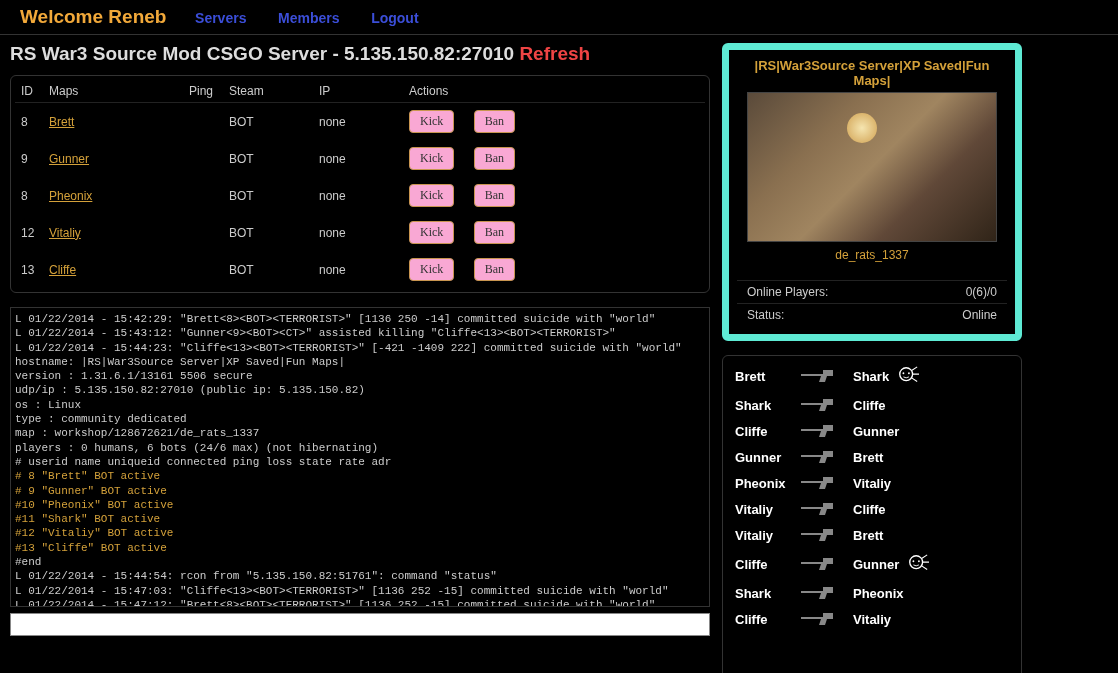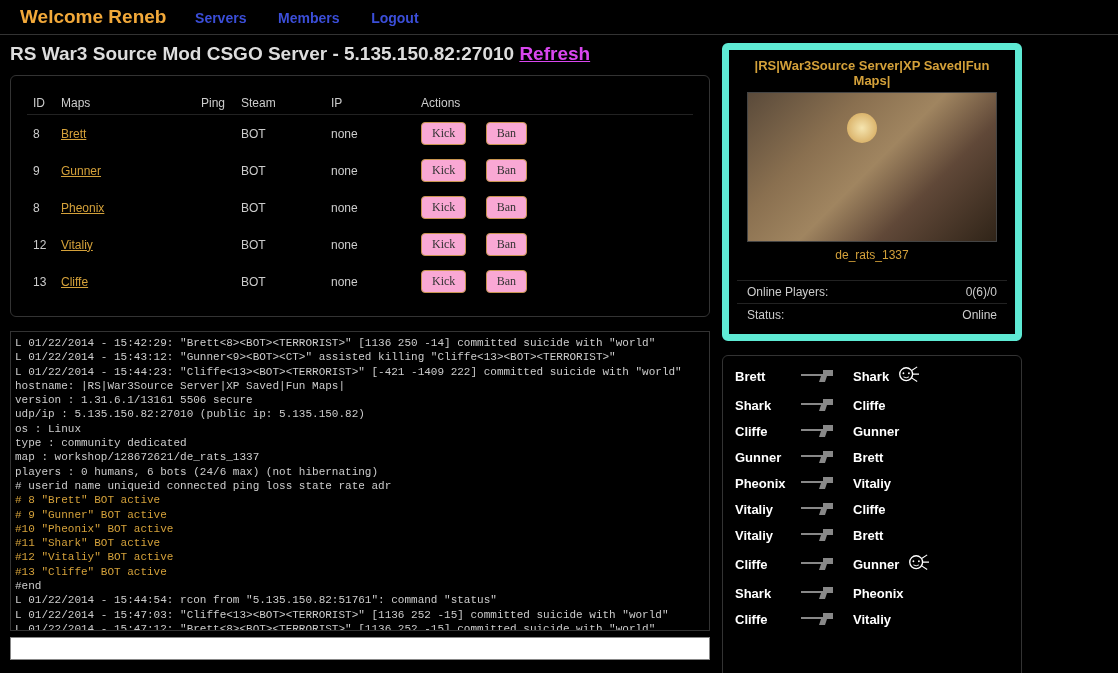--- a/index.html
+++ b/index.html
@@ -4,22 +4,22 @@
 <style>
 * { margin: 0; padding: 0; box-sizing: border-box; }
 body { background: #000; color: #fff; font-family: Arial, sans-serif; font-size: 13px; width: 1118px; }
 .header { padding: 6px 20px; border-bottom: 1px solid #333; }
 .welcome { color: #f2a93a; font-size: 19px; font-weight: bold; margin-right: 25px; }
 .nav-link { color: #3b4ed8; font-size: 14px; font-weight: bold; margin-right: 28px; text-decoration: none; cursor: pointer; }
 .main { display: flex; gap: 12px; padding: 8px 10px; }
 .left { flex: 1; max-width: 700px; }
 .right { width: 300px; }
 .title-row { color: #ddd; font-size: 19px; font-weight: bold; margin-bottom: 10px; }
-.refresh { color: #d946ef; cursor: pointer; text-decoration: underline; }
-.panel { border: 1px solid #333; border-radius: 6px; padding: 16px; margin-bottom: 14px; }
+.refresh { color: #ef4444; cursor: pointer; }
+.panel { border: 1px solid #333; border-radius: 6px; padding: 4px; margin-bottom: 14px; }
 table { width: 100%; border-collapse: collapse; }
 th { text-align: left; color: #ccc; font-weight: normal; font-size: 12px; padding: 4px 6px; border-bottom: 1px solid #222; }
 td { padding: 7px 6px; color: #ccc; font-size: 12px; vertical-align: middle; }
 .player-link { color: #d4a13a; text-decoration: underline; cursor: pointer; }
 .action-btn { background: #f9a8d4; border: 1px solid #c89550; color: #333; padding: 3px 10px; border-radius: 4px; cursor: pointer; margin-right: 16px; font-size: 12px; font-family: Liberation Serif, serif; }
 .console { border: 1px solid #333; height: 300px; overflow-y: auto; padding: 4px; background: #000; }
 .console-line { color: #ccc; font-size: 11px; white-space: pre-wrap; line-height: 1.3; font-family: Liberation Mono, monospace; }
 .console-line.gold { color: #d4a13a; }
 .cmd-input { width: 100%; margin-top: 6px; padding: 3px; border: 1px solid #888; background: #fff; }
 .server-panel { border: 7px solid #5eead4; border-radius: 6px; padding: 8px; margin-bottom: 14px; }

